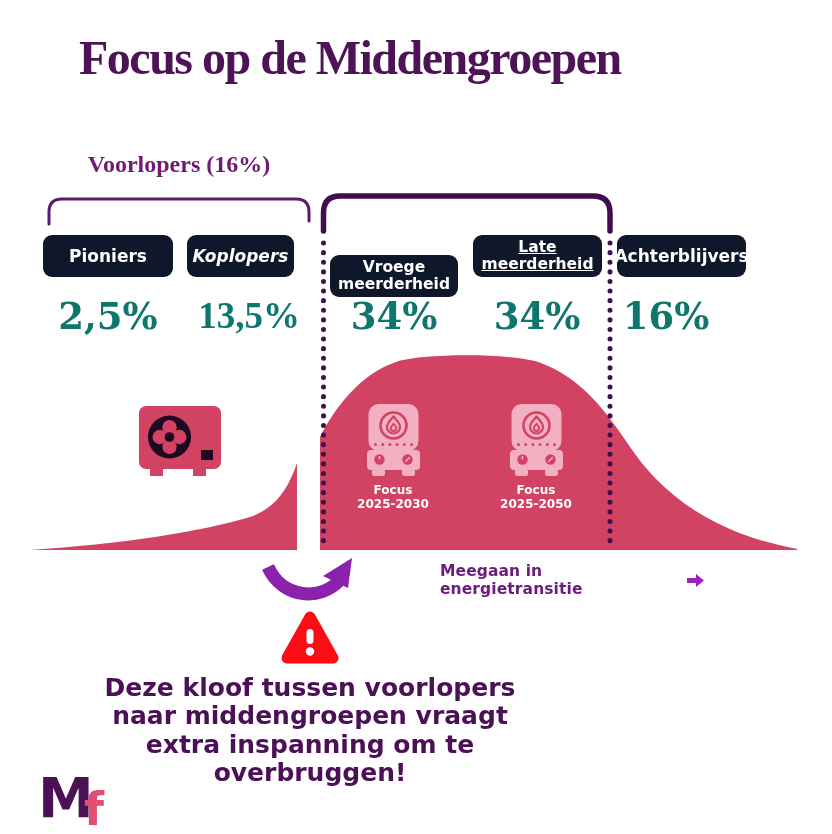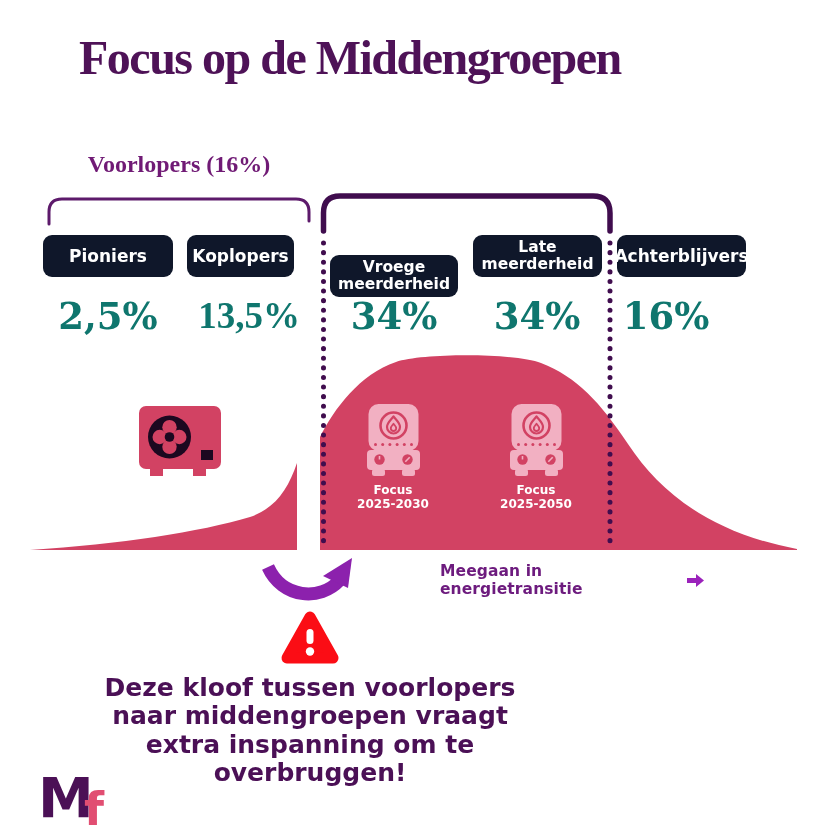--- a/index.html
+++ b/index.html
@@ -131,24 +131,24 @@
       <rect x="306.5" y="629" width="7" height="15" rx="3.5" fill="#ffffff"></rect>
       <circle cx="310" cy="651.5" r="4.2" fill="#ffffff"></circle>
     </g>
   </svg>
 
   <div class="abs title">Focus op de Middengroepen</div>
 
   <div class="abs group-label voorlopers">Voorlopers (16%)</div>
 
   <div class="abs pill" style="left:43px;width:130px;">Pioniers</div>
-  <div class="abs pill" style="left:187px;width:107px;">Koplopers</div>
+  <div class="abs pill" style="left:187px;width:107px;font-style:italic;">Koplopers</div>
   <div class="abs pill two-line" style="left:330px;width:128px;margin-top:20px;">Vroege
 meerderheid</div>
-  <div class="abs pill two-line" style="left:473px;width:129px;">Late
+  <div class="abs pill two-line" style="left:473px;width:129px;text-decoration:underline;">Late
 meerderheid</div>
   <div class="abs pill" style="left:617px;width:129px;">Achterblijvers</div>
 
   <div class="abs pct" style="left:38px;">2,5%</div>
   <div class="abs pct" style="left:179px;font-family:Liberation Serif, serif;">13,5%</div>
   <div class="abs pct" style="left:324px;">34%</div>
   <div class="abs pct" style="left:467px;">34%</div>
   <div class="abs pct" style="left:596px;">16%</div>
 
   <div class="abs focus-label" style="left:322px;">Focus

